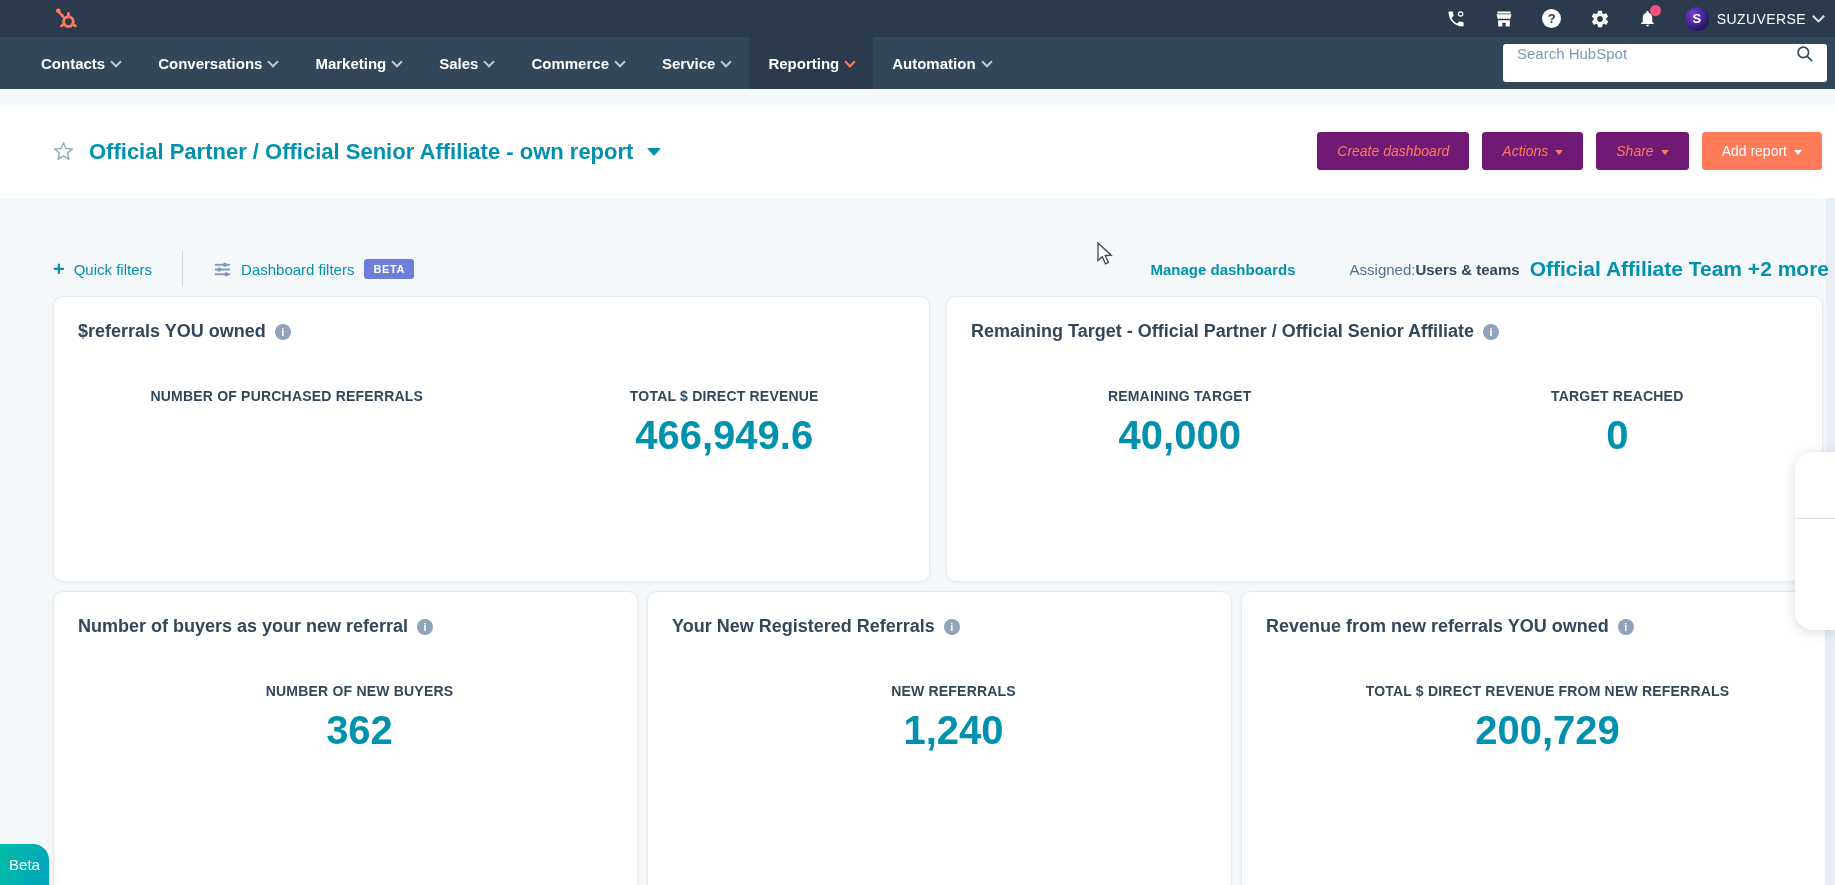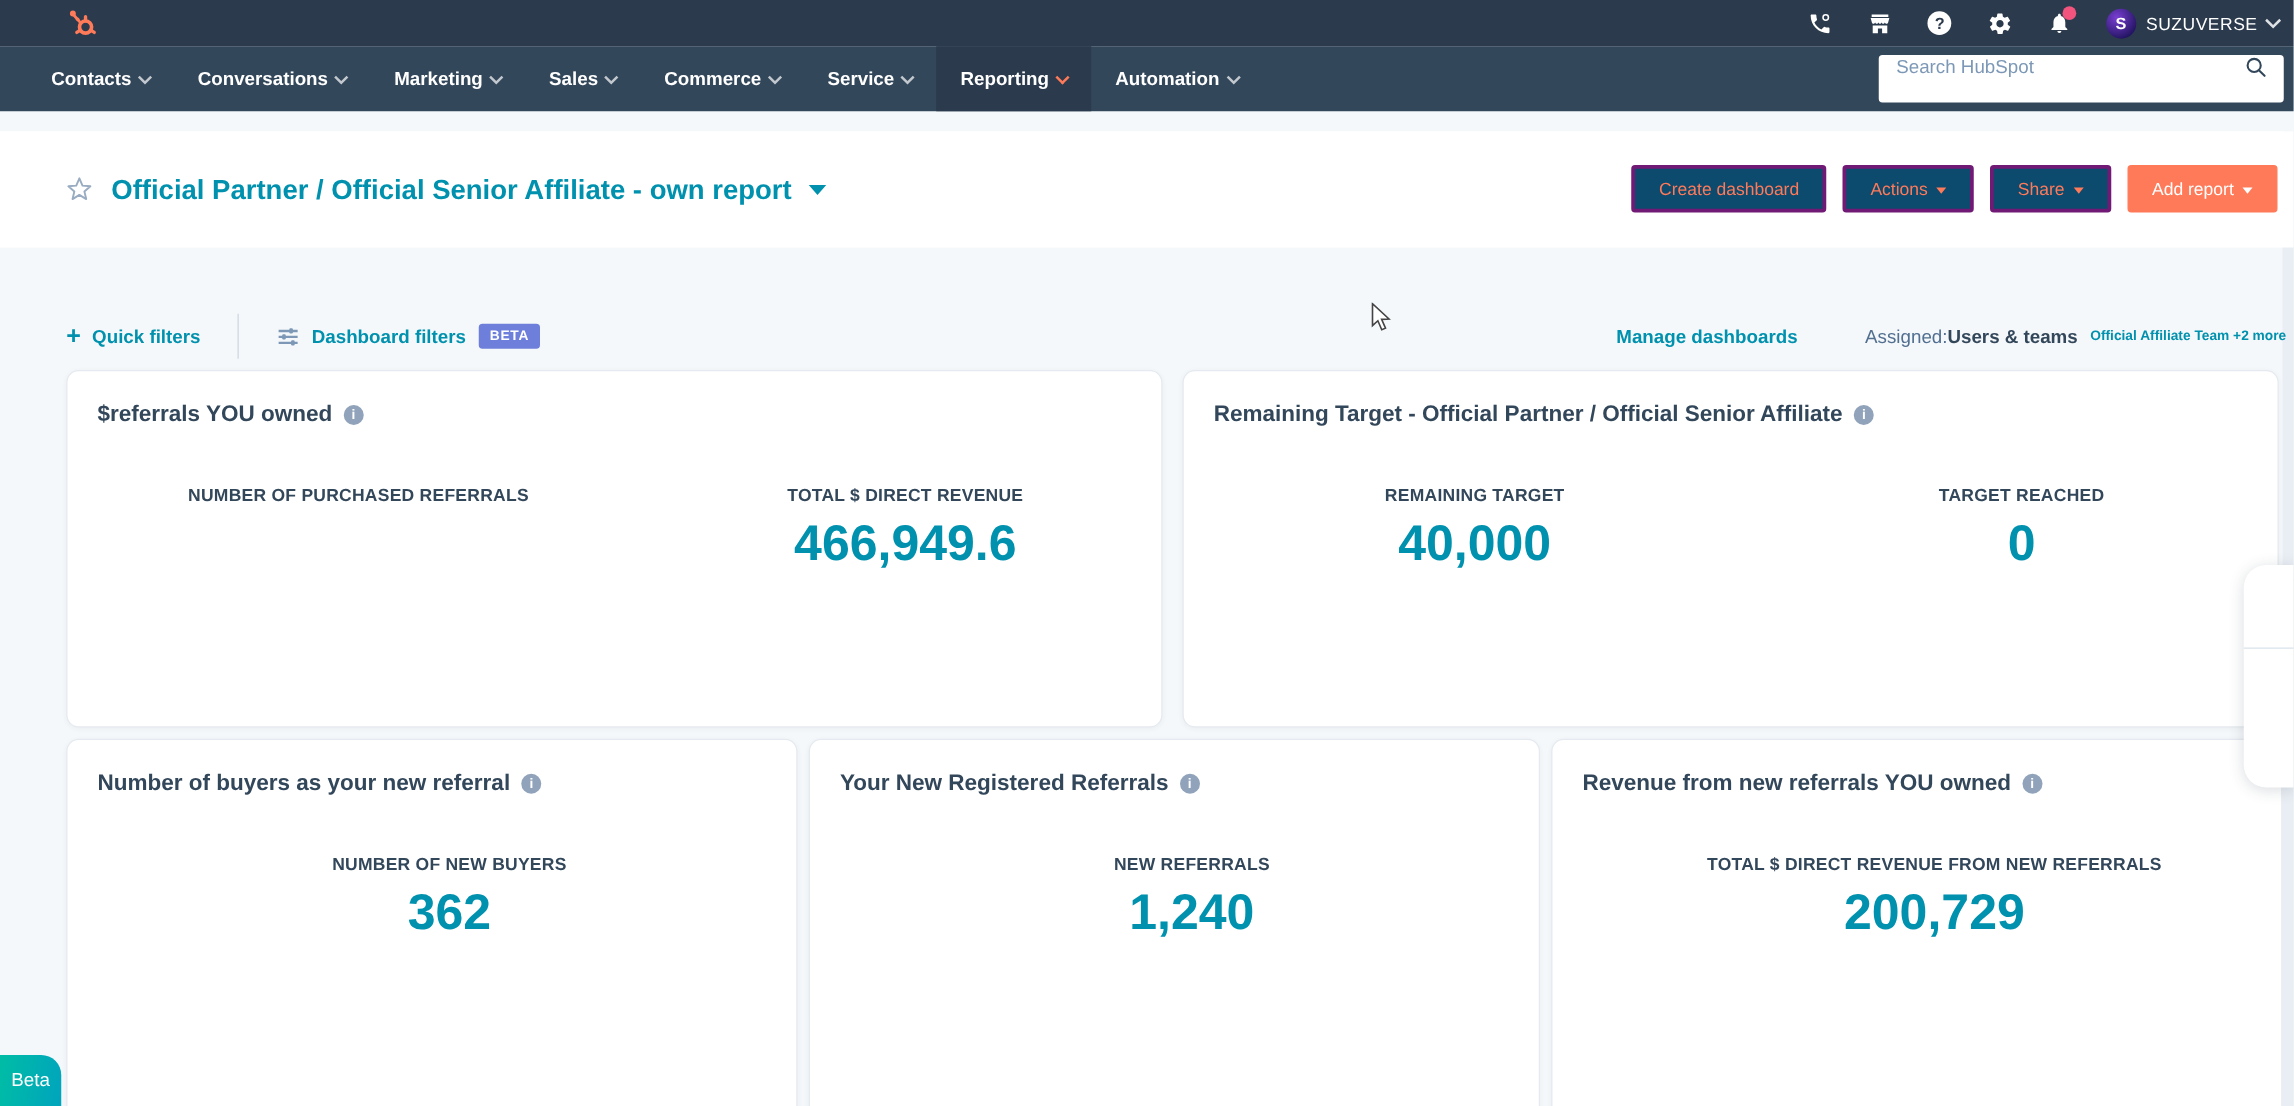--- a/index.html
+++ b/index.html
@@ -28,35 +28,35 @@
   .search-box{margin-left:auto;align-self:center;margin-right:8px;width:300px;height:38px;background:#fff;border-radius:3px;display:flex;align-items:flex-start;padding:0 12px;}
   .search-box input{flex:1;border:none;outline:none;font-size:15px;color:#33475b;font-family:"Liberation Sans",sans-serif;background:transparent;}
   .search-box input::placeholder{color:#7c98b6;}
   
   .page-header{position:absolute;top:105px;left:0;width:1835px;height:93px;background:#fff;z-index:10;}
   .title-wrap{position:absolute;left:52px;top:0;height:93px;display:flex;align-items:center;gap:14px;}
   .page-title{color:#0091ae;font-size:22px;font-weight:600;}
   .title-caret{width:0;height:0;border-left:7px solid transparent;border-right:7px solid transparent;border-top:8px solid #0091ae;cursor:pointer;}
   .header-buttons{position:absolute;right:13px;top:27px;display:flex;gap:13px;}
   .btn{height:38px;border-radius:3px;padding:0 19px;font-size:14px;font-weight:500;display:flex;align-items:center;gap:7px;cursor:pointer;font-family:"Liberation Sans",sans-serif;}
-  .btn-outline{background:#0c4a6e;color:#ff7a59;border:3px solid #701a75;}
+  .btn-outline{background:#701a75;color:#ff7a59;border:1px solid #701a75;font-style:italic;}
   .btn-solid{background:#ff7a59;color:#fff;border:1px solid #ff7a59;}
   .tri{display:inline-block;width:0;height:0;border-left:4px solid transparent;border-right:4px solid transparent;border-top:5px solid currentColor;margin-top:2px;}
   
   .filter-left{position:absolute;top:251px;left:53px;display:flex;align-items:center;height:36px;z-index:5;}
   .plus{color:#0091ae;font-size:20px;font-weight:600;margin-right:9px;line-height:1;}
-  .filter-link{color:#0091ae;font-size:15px;font-weight:700;cursor:pointer;}
+  .filter-link{color:#0091ae;font-size:15px;font-weight:400;cursor:pointer;}
   .vdivider{width:1px;height:36px;background:#cbd6e2;margin:0 30px;}
   .sliders{margin-right:9px;display:flex;}
   .beta-badge{margin-left:10px;background:#6d7fdb;color:#fff;font-size:11px;font-weight:700;letter-spacing:.6px;padding:4px 9px;border-radius:3px;}
   .filter-right{position:absolute;top:251px;right:6px;display:flex;align-items:center;height:36px;z-index:5;}
   .manage-link{color:#0091ae;font-size:15px;font-weight:600;margin-right:54px;cursor:pointer;}
   .assigned-label{color:#516f90;font-size:15px;margin-right:0;}
   .assigned-strong{color:#33475b;font-size:15px;font-weight:700;margin-right:10px;}
-  .assigned-link{color:#0091ae;font-size:11px;font-weight:700;cursor:pointer;}
+  .assigned-link{color:#0091ae;font-size:21px;font-weight:700;cursor:pointer;}
   
   .card{position:absolute;background:#fff;border:1px solid #e5eaf0;border-radius:10px;box-shadow:0 1px 4px rgba(45,62,80,.05);box-sizing:border-box;}
   .card-title{display:flex;align-items:center;gap:9px;padding:24px 24px 0 24px;color:#33475b;font-size:18px;font-weight:600;}
   .info-icon{width:16px;height:16px;min-width:16px;border-radius:50%;background:#90a3ba;color:#fff;font-size:11px;font-weight:700;font-style:normal;display:flex;align-items:center;justify-content:center;cursor:pointer;}
   .metrics{display:flex;margin-top:46px;}
   .metric{flex:1;text-align:center;padding-left:28px;}
   .metric-label{color:#33475b;font-size:14px;font-weight:700;letter-spacing:.2px;}
   .metric-value{color:#0091ae;font-size:40px;font-weight:600;margin-top:9px;}
   #card-0{left:53px;top:296px;width:877px;height:286px;}
   #card-1{left:946px;top:296px;width:877px;height:286px;}

